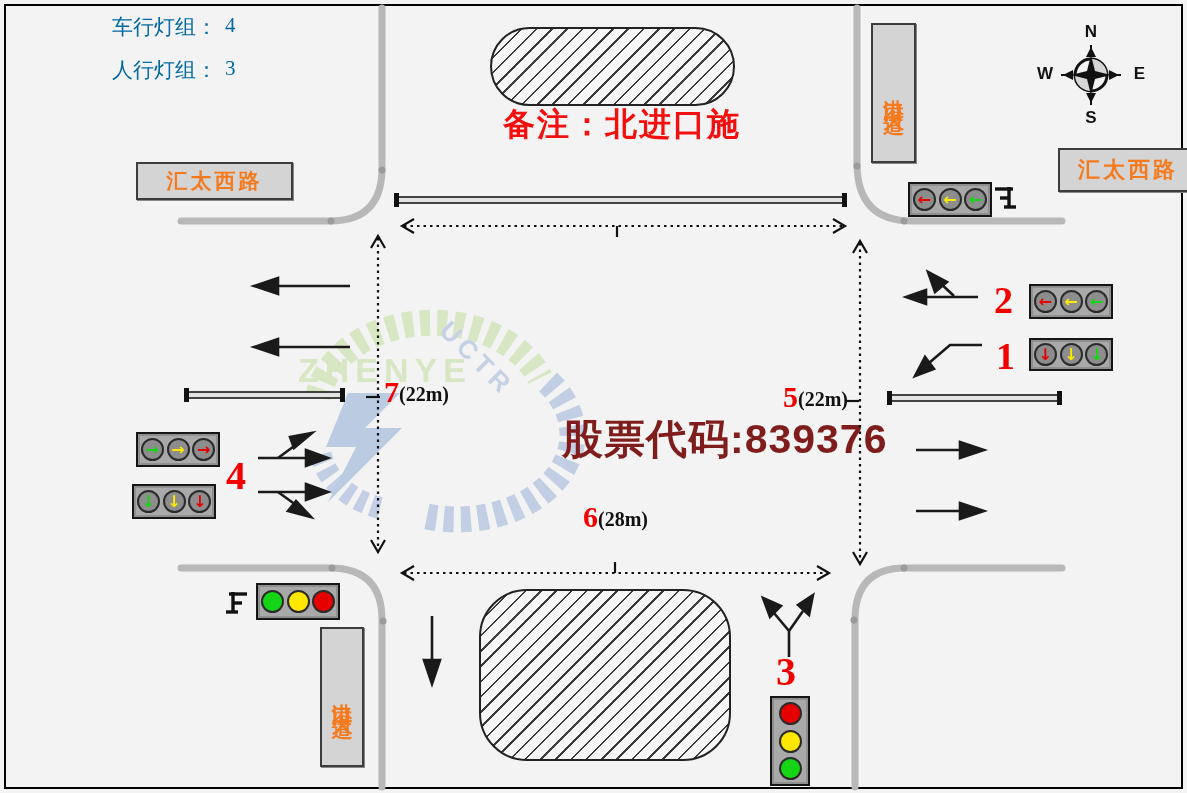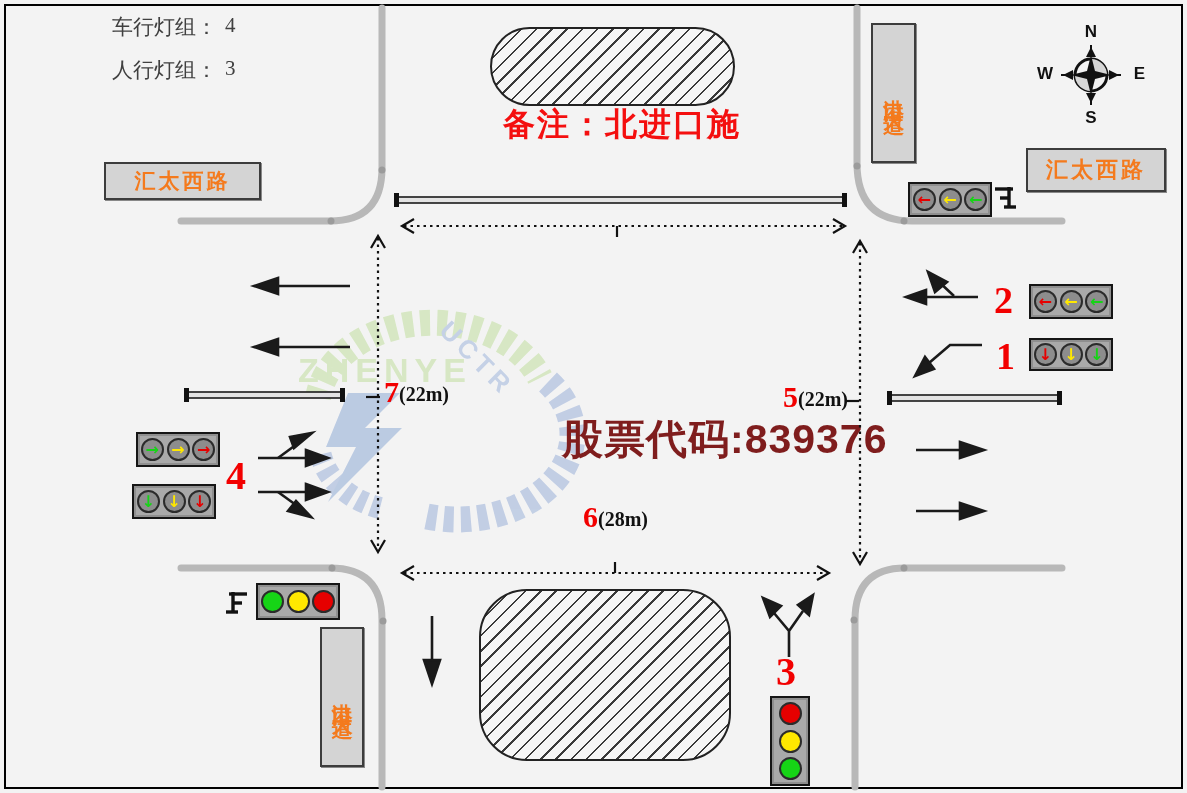--- a/index.html
+++ b/index.html
@@ -9,28 +9,28 @@
     background:#f3f3f3; overflow:hidden;
     font-family:"Liberation Sans", sans-serif;
   }
   .frame{position:absolute; left:4px; top:4px; right:4px; bottom:4px;
     border:2px solid #000; background:#f3f3f3;}
   svg{position:absolute; left:0; top:0;}
   .abs{position:absolute;}
 
   
   .stat{position:absolute; display:flex; gap:8px; font-family:"Liberation Serif",serif;
-    font-size:21px; color:#404040; font-weight:500;}
+    font-size:21px; color:#0369a1; font-weight:500;}
   .note{position:absolute; left:452px; top:104px; width:340px; text-align:center;
     font-family:"Liberation Serif",serif; font-weight:700; color:#f40f0f;
     font-size:32px; line-height:40px; letter-spacing:2px;}
   .roadlabel{position:absolute; background:#d4d4d4; border:2px solid #3c3c3c;
     color:#f47a1d; font-weight:700; display:flex; align-items:center; justify-content:center;
     font-family:"Liberation Serif",serif; box-shadow:1px 1px 0 #888;}
-  .roadlabel.h{font-size:21px; letter-spacing:3px;}
+  .roadlabel.h{font-size:21px; letter-spacing:3px;margin-left:32px;}
   .roadlabel.v{writing-mode:vertical-rl; font-size:21px; letter-spacing:5px;}
 
   .num{position:absolute; color:#f20000; font-family:"Liberation Serif",serif; font-weight:700;}
   .measure{position:absolute; display:flex; align-items:center; font-family:"Liberation Serif",serif;}
   .measure .mnum{color:#f20000; font-weight:700; font-size:30px; line-height:1;}
   .measure .mdim{color:#111; font-weight:700; font-size:20px; line-height:1; margin-top:4px;}
 
   
   .wm-brand{position:absolute; left:550px; top:326px; font-size:72px; font-weight:900;
     color:#ccd7e9; letter-spacing:6px; white-space:nowrap;}

